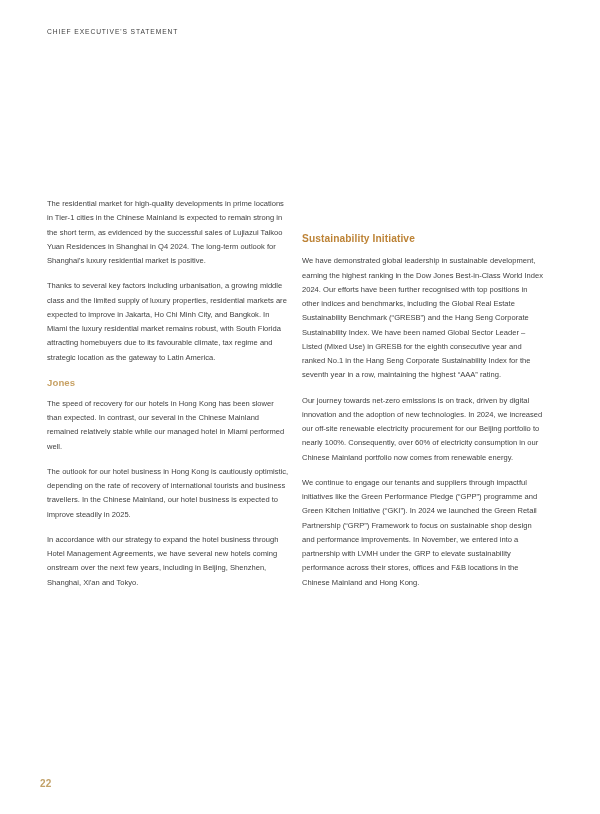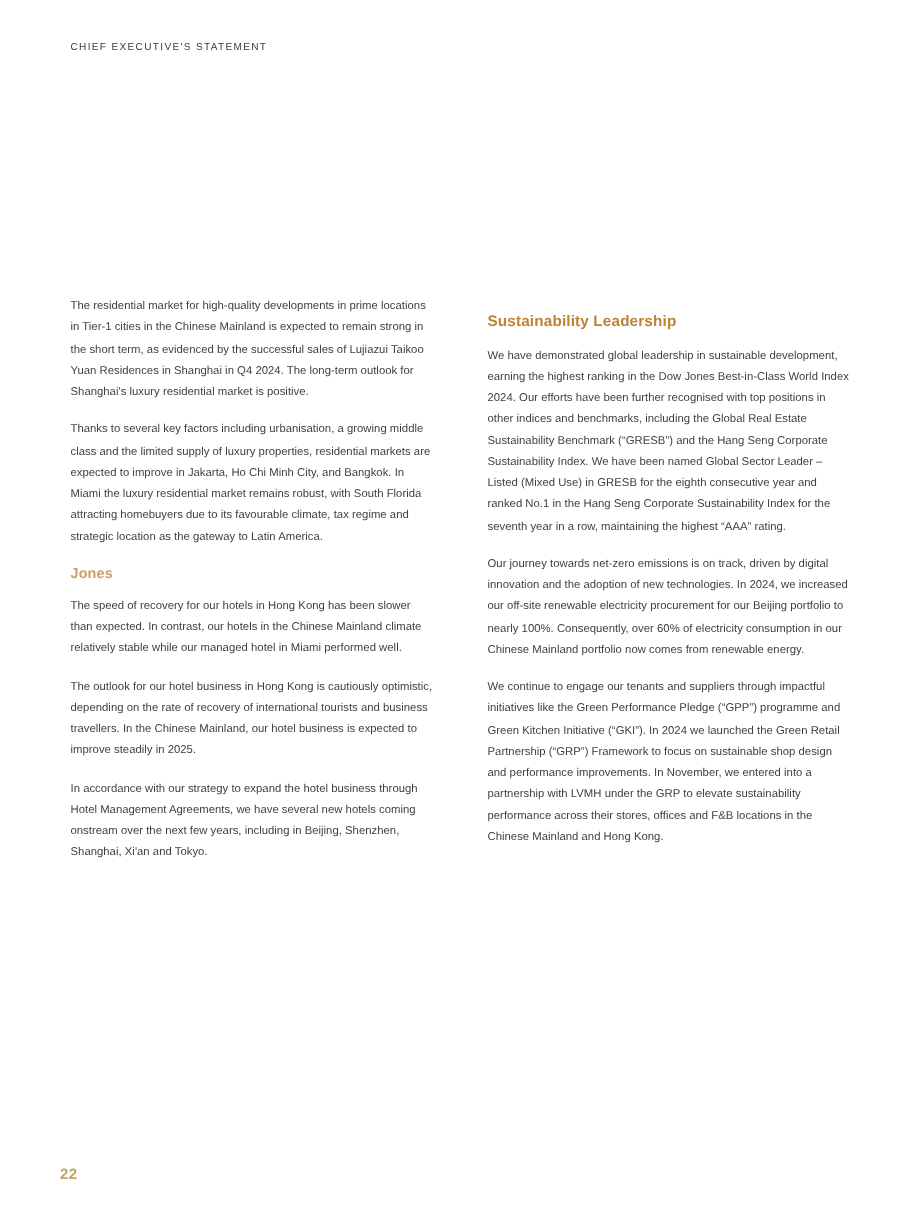--- a/index.html
+++ b/index.html
@@ -36,22 +36,22 @@
     font-weight: 400;
   }
 
   
   .columns {
     position: absolute;
     left: 47px;
     top: 197px;
     width: 506px;
     display: flex;
-    gap: 36px;
-    align-items: center;
+    gap: 13px;
+    align-items: flex-end;
   }
   .col {
     width: 242px;
     flex: 0 0 242px;
   }
 
   .para {
     font-size: 7.55px;
     line-height: 14.25px;
     color: #3f3f3f;
@@ -95,27 +95,27 @@
   <div class="running-header">CHIEF EXECUTIVE'S STATEMENT</div>
 
   <div class="columns">
 
     <div class="col">
       <p class="para">The residential market for high-quality developments in prime locations in Tier-1 cities in the Chinese Mainland is expected to remain strong in the short term, as evidenced by the successful sales of Lujiazui Taikoo Yuan Residences in Shanghai in Q4 2024. The long-term outlook for Shanghai's luxury residential market is positive.</p>
       <p class="para">Thanks to several key factors including urbanisation, a growing middle class and the limited supply of luxury properties, residential markets are expected to improve in Jakarta, Ho Chi Minh City, and Bangkok. In Miami the luxury residential market remains robust, with South Florida attracting homebuyers due to its favourable climate, tax regime and strategic location as the gateway to Latin America.</p>
 
       <h2 class="section-heading">Jones</h2>
 
-      <p class="para">The speed of recovery for our hotels in Hong Kong has been slower than expected. In contrast, our hotels in the Chinese Mainland climate relatively stable while our managed hotel in Miami performed well.</p>
+      <p class="para">The speed of recovery for our hotels in Hong Kong has been slower than expected. In contrast, our several in the Chinese Mainland remained relatively stable while our managed hotel in Miami performed well.</p>
       <p class="para">The outlook for our hotel business in Hong Kong is cautiously optimistic, depending on the rate of recovery of international tourists and business travellers. In the Chinese Mainland, our hotel business is expected to improve steadily in 2025.</p>
       <p class="para">In accordance with our strategy to expand the hotel business through Hotel Management Agreements, we have several new hotels coming onstream over the next few years, including in Beijing, Shenzhen, Shanghai, Xi'an and Tokyo.</p>
     </div>
 
     <div class="col">
-      <h2 class="section-heading accent-strong">Sustainability Leadership</h2>
+      <h2 class="section-heading accent-strong">Sustainability Initiative</h2>
 
       <p class="para">We have demonstrated global leadership in sustainable development, earning the highest ranking in the Dow Jones Best-in-Class World Index 2024. Our efforts have been further recognised with top positions in other indices and benchmarks, including the Global Real Estate Sustainability Benchmark (“GRESB”) and the Hang Seng Corporate Sustainability Index. We have been named Global Sector Leader – Listed (Mixed Use) in GRESB for the eighth consecutive year and ranked No.1 in the Hang Seng Corporate Sustainability Index for the seventh year in a row, maintaining the highest “AAA” rating.</p>
       <p class="para">Our journey towards net-zero emissions is on track, driven by digital innovation and the adoption of new technologies. In 2024, we increased our off-site renewable electricity procurement for our Beijing portfolio to nearly 100%. Consequently, over 60% of electricity consumption in our Chinese Mainland portfolio now comes from renewable energy.</p>
       <p class="para">We continue to engage our tenants and suppliers through impactful initiatives like the Green Performance Pledge (“GPP”) programme and Green Kitchen Initiative (“GKI”). In 2024 we launched the Green Retail Partnership (“GRP”) Framework to focus on sustainable shop design and performance improvements. In November, we entered into a partnership with LVMH under the GRP to elevate sustainability performance across their stores, offices and F&amp;B locations in the Chinese Mainland and Hong Kong.</p>
     </div>
 
   </div>
 
   <div class="page-number">22</div>
 

